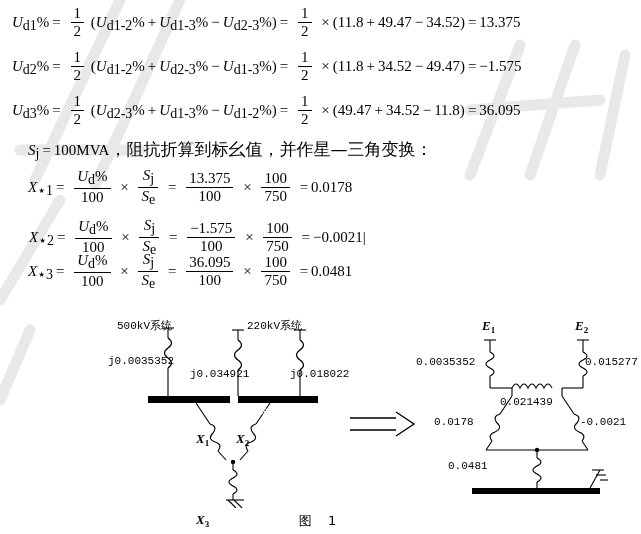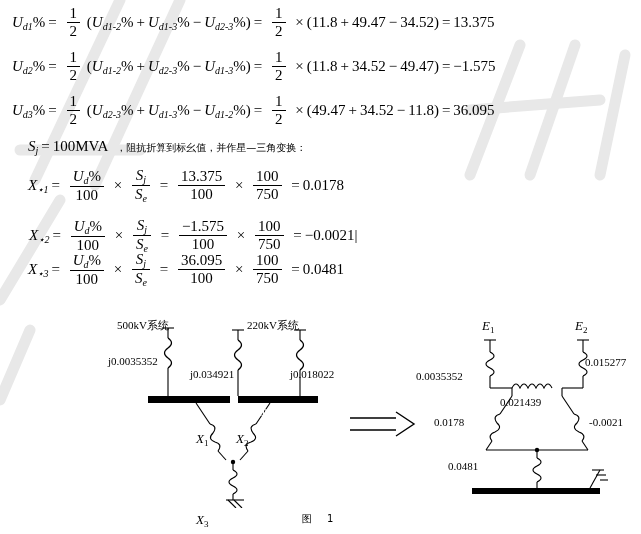--- a/index.html
+++ b/index.html
@@ -31,23 +31,22 @@
 
   
   .eq {
     position: absolute;
     white-space: nowrap;
     font-family: "Liberation Serif", serif;
     font-size: 15px;
   }
   .it { font-style: italic; }
   .sub {
-    font-size: 10px;
+    font-size: 14px;
     vertical-align: -3px;
-    font-style: italic;
   }
   .subn {
     font-size: 9px;
     vertical-align: -3px;
     font-style: normal;
   }
   .op { padding: 0 3px; }
 
   
   .frac {
@@ -63,52 +62,52 @@
   .frac .den {
     display: block;
     border-top: 1px solid #000;
     padding: 0 3px;
   }
 
   
   .cn {
     position: absolute;
     font-family: "DejaVu Sans", sans-serif;
-    font-size: 10px;
+    font-size: 17px;
     white-space: nowrap;
-    margin-left: 8px;
   }
 
   
   .figure {
     position: absolute;
     left: 0;
     top: 318px;
     width: 641px;
     height: 190px;
   }
   .figlabel {
     position: absolute;
-    font-family: Liberation Serif, serif;
+    font-family: Liberation Mono, monospace;
     font-size: 11px;
     white-space: nowrap;
   }
   .figlabel.serif {
     font-family: "Liberation Serif", serif;
     font-style: italic;
     font-size: 13px;
+    font-weight: bold;
   }
   .caption {
     position: absolute;
     left: 0;
     top: 512px;
     width: 641px;
     text-align: center;
     font-family: "DejaVu Sans", sans-serif;
-    font-size: 10px;
+    font-size: 13px;
     letter-spacing: 6px;
   }
 </style>
 </head>
 <body>
 
 <svg class="watermark" width="641" height="534" viewBox="0 0 641 534">
   <g stroke="#e8e8e8" stroke-width="11" fill="none" stroke-linecap="round">
     <path d="M120 0 L35 180"></path>
     <path d="M180 0 L95 185"></path>
@@ -284,23 +283,23 @@
     <div class="figlabel" style="left:290px; top:50px;">j0.018022</div>
     <div class="figlabel" style="left:159px; top:88px; color:#fff;"><span>550kV</span></div>
     <div class="figlabel" style="left:248px; top:88px; color:#fff;"><span>220kV</span></div>
     <div class="figlabel serif" style="left:196px; top:113px;">X<span class="subn">1</span></div>
     <div class="figlabel serif" style="left:236px; top:113px;">X<span class="subn">2</span></div>
     <div class="figlabel serif" style="left:196px; top:150px;margin-top:44px;">X<span class="subn">3</span></div>
 
     
     <div class="figlabel serif" style="left:482px; top:0px;">E<span class="subn">1</span></div>
     <div class="figlabel serif" style="left:575px; top:0px;">E<span class="subn">2</span></div>
-    <div class="figlabel" style="left:416px; top:38px;margin-top:14px;">0.0035352</div>
+    <div class="figlabel" style="left:416px; top:38px;">0.0035352</div>
     <div class="figlabel" style="left:585px; top:38px;">0.015277</div>
     <div class="figlabel" style="left:500px; top:78px;">0.021439</div>
     <div class="figlabel" style="left:434px; top:98px;">0.0178</div>
-    <div class="figlabel" style="left:580px; top:98px;margin-left:9px;">-0.0021</div>
+    <div class="figlabel" style="left:580px; top:98px;">-0.0021</div>
     <div class="figlabel" style="left:448px; top:142px;">0.0481</div>
   </div>
 
   <div class="caption">图  1</div>
 
 </div>
 
 </body></html>

